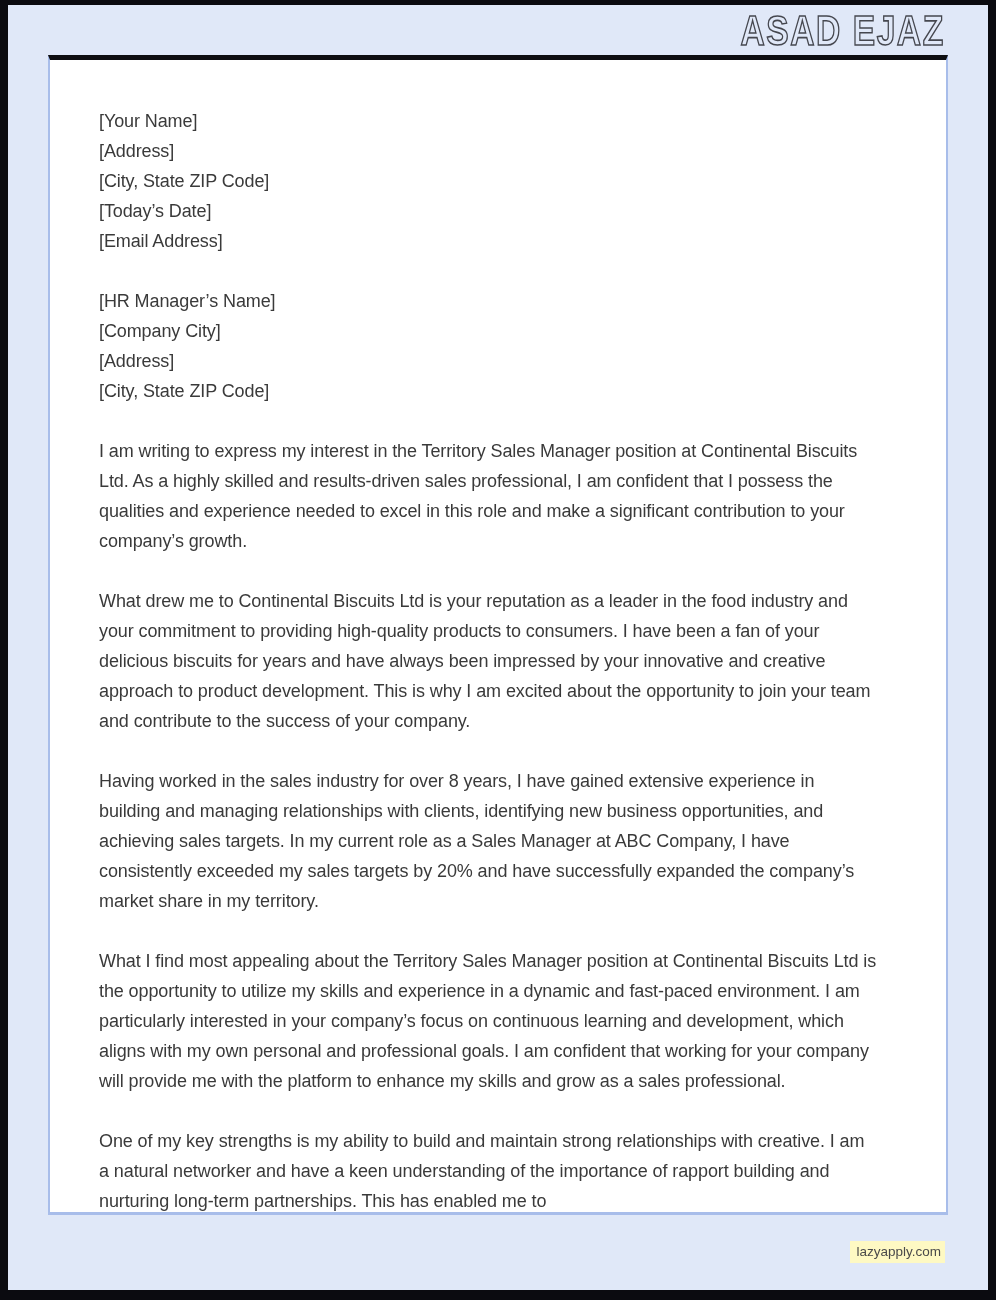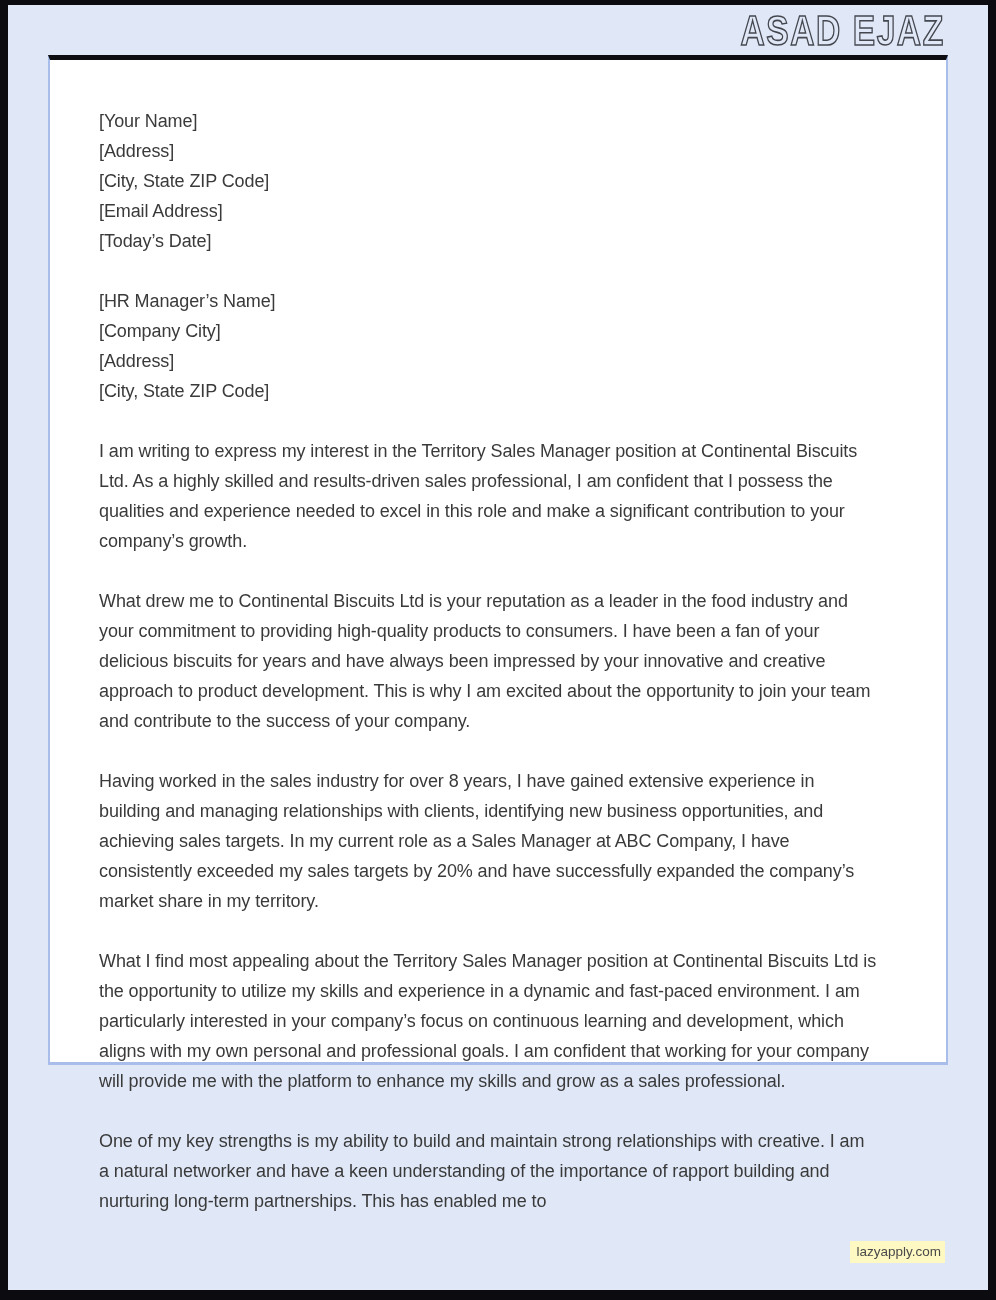--- a/index.html
+++ b/index.html
@@ -40,21 +40,21 @@
     transform-origin: right center;
     white-space: nowrap;
     z-index: 5;
   }
   
   .document {
     position: absolute;
     left: 48px;
     top: 55px;
     width: 900px;
-    height: 1010px;
+    height: 1160px;
     box-sizing: border-box;
     background: #ffffff;
     border-top: 5px solid #0e0e12;
     border-left: 2px solid #a8bdea;
     border-right: 2px solid #a8bdea;
     border-bottom: 3px solid #a8bdea;
     overflow: visible;
     z-index: 1;
   }
   .letter-body {
@@ -94,22 +94,22 @@
 
 <div class="brand">ASAD EJAZ</div>
 
 <div class="document">
   <div class="letter-body">
 
     <div class="block">
       <div class="line">[Your Name]</div>
       <div class="line">[Address]</div>
       <div class="line">[City, State ZIP Code]</div>
+      <div class="line">[Today’s Date]</div>
       <div class="line">[Email Address]</div>
-      <div class="line">[Today’s Date]</div>
     </div>
 
     <div class="block">
       <div class="line">[HR Manager’s Name]</div>
       <div class="line">[Company City]</div>
       <div class="line">[Address]</div>
       <div class="line">[City, State ZIP Code]</div>
     </div>
 
 

